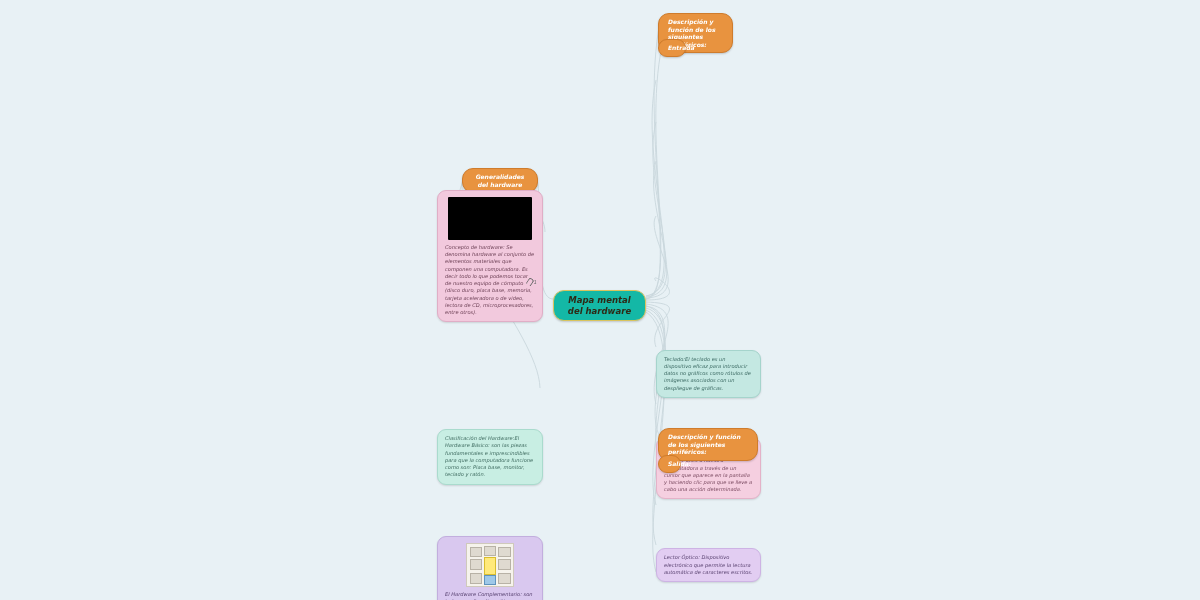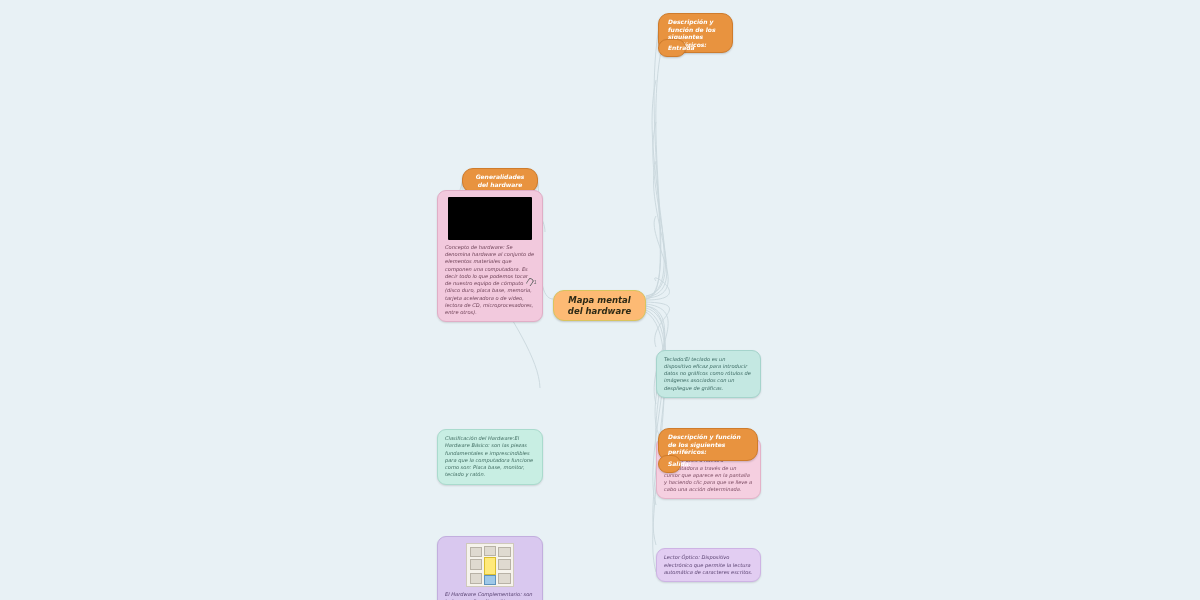--- a/index.html
+++ b/index.html
@@ -18,21 +18,21 @@
   
   .pill{
     border-radius:11px;
     padding:4px 9px;
     font-style:italic;
     font-weight:bold;
     line-height:1.25;
     box-shadow:0 1px 2px rgba(0,0,0,.18);
   }
   .pill-center{
-    background:#fdba74;
+    background:#14b8a6;
     border:1px solid #d9c45e;
     color:#2e2a16;
     font-size:8.5px;
     text-align:center;
   }
   .pill-orange{
     background:#e8933f;
     border:1px solid #cf7c2c;
     color:#ffffff;
     font-size:6px;

